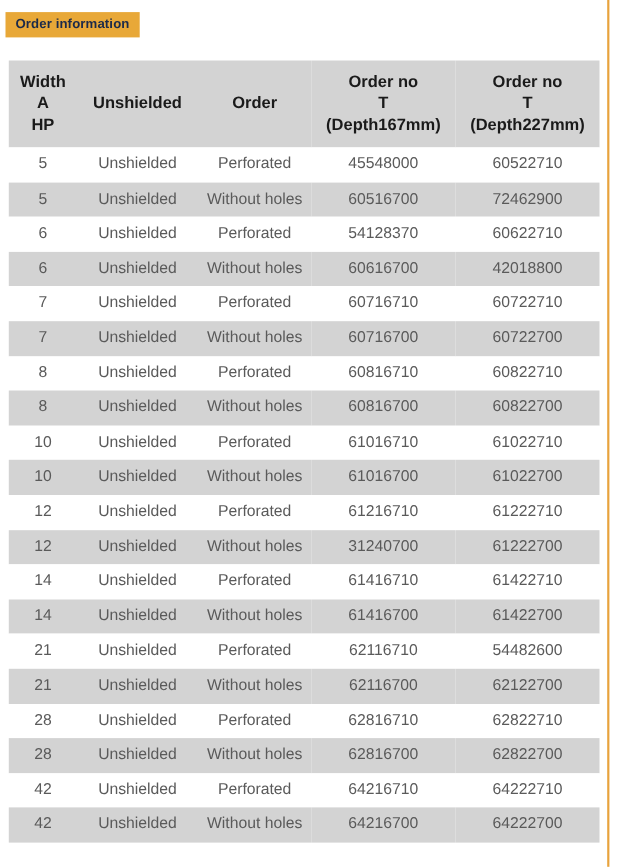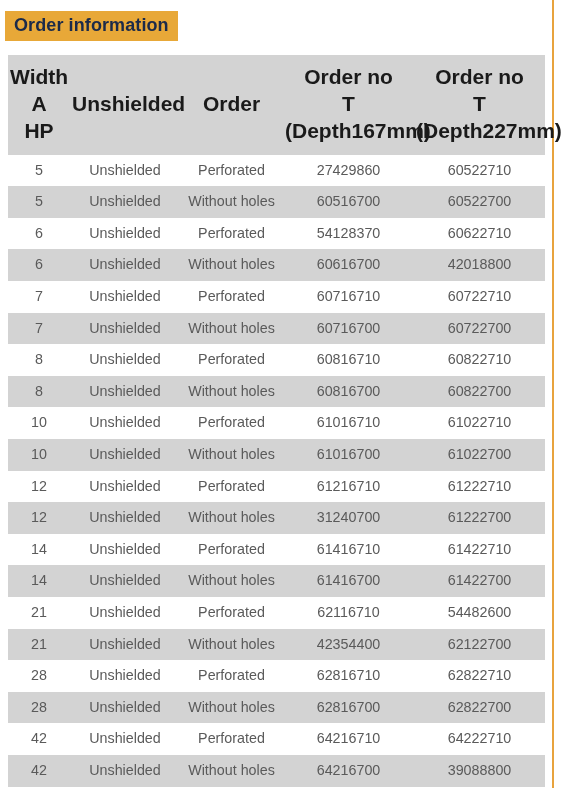--- a/index.html
+++ b/index.html
@@ -26,21 +26,21 @@
   }
 
   
   .title-badge {
     position: absolute;
     left: 5px;
     top: 11px;
     padding: 4px 9px 5px 9px;
     background: #e8a838;
     color: #1b2a4a;
-    font-size: 18px;
+    font-size: 12px;
     font-weight: bold;
     letter-spacing: 0.1px;
     line-height: 1.15;
     white-space: nowrap;
   }
 
   
   .order-table {
     position: absolute;
     left: 8px;
@@ -52,21 +52,21 @@
 
   .order-table col.c-width { width: 62px; }
   .order-table col.c-desc  { width: 110px; }
   .order-table col.c-model { width: 103px; }
   .order-table col.c-ord1  { width: 131px; }
   .order-table col.c-ord2  { width: 131px; }
 
   .order-table thead th {
     background: #d3d3d3;
     color: #1a1a1a;
-    font-size: 21px;
+    font-size: 15px;
     font-weight: bold;
     text-align: center;
     vertical-align: middle;
     padding: 9px 2px 10px 2px;
     line-height: 1.28;
     height: 79px;
     box-sizing: border-box;
   }
 
   .order-table thead th .hl { display: block; }
@@ -132,29 +132,29 @@
           <span class="hl">T</span>
           <span class="hl">(Depth227mm)</span>
         </th>
       </tr>
   </thead>
   <tbody>
       <tr class="plain">
         <td class="col-width">5</td>
         <td class="col-desc">Unshielded</td>
         <td class="col-model">Perforated</td>
-        <td class="col-ord1">27429860</td>
+        <td class="col-ord1">45548000</td>
         <td class="col-ord2">60522710</td>
       </tr>
       <tr class="shaded">
         <td class="col-width">5</td>
         <td class="col-desc">Unshielded</td>
         <td class="col-model">Without holes</td>
         <td class="col-ord1">60516700</td>
-        <td class="col-ord2">60522700</td>
+        <td class="col-ord2">72462900</td>
       </tr>
       <tr class="plain">
         <td class="col-width">6</td>
         <td class="col-desc">Unshielded</td>
         <td class="col-model">Perforated</td>
         <td class="col-ord1">54128370</td>
         <td class="col-ord2">60622710</td>
       </tr>
       <tr class="shaded">
         <td class="col-width">6</td>
@@ -237,21 +237,21 @@
         <td class="col-width">21</td>
         <td class="col-desc">Unshielded</td>
         <td class="col-model">Perforated</td>
         <td class="col-ord1">62116710</td>
         <td class="col-ord2">54482600</td>
       </tr>
       <tr class="shaded">
         <td class="col-width">21</td>
         <td class="col-desc">Unshielded</td>
         <td class="col-model">Without holes</td>
-        <td class="col-ord1">42354400</td>
+        <td class="col-ord1">62116700</td>
         <td class="col-ord2">62122700</td>
       </tr>
       <tr class="plain">
         <td class="col-width">28</td>
         <td class="col-desc">Unshielded</td>
         <td class="col-model">Perforated</td>
         <td class="col-ord1">62816710</td>
         <td class="col-ord2">62822710</td>
       </tr>
       <tr class="shaded">
@@ -266,16 +266,16 @@
         <td class="col-desc">Unshielded</td>
         <td class="col-model">Perforated</td>
         <td class="col-ord1">64216710</td>
         <td class="col-ord2">64222710</td>
       </tr>
       <tr class="shaded">
         <td class="col-width">42</td>
         <td class="col-desc">Unshielded</td>
         <td class="col-model">Without holes</td>
         <td class="col-ord1">64216700</td>
-        <td class="col-ord2">39088800</td>
+        <td class="col-ord2">64222700</td>
       </tr>
     </tbody>
 </table>
 
 </body></html>

